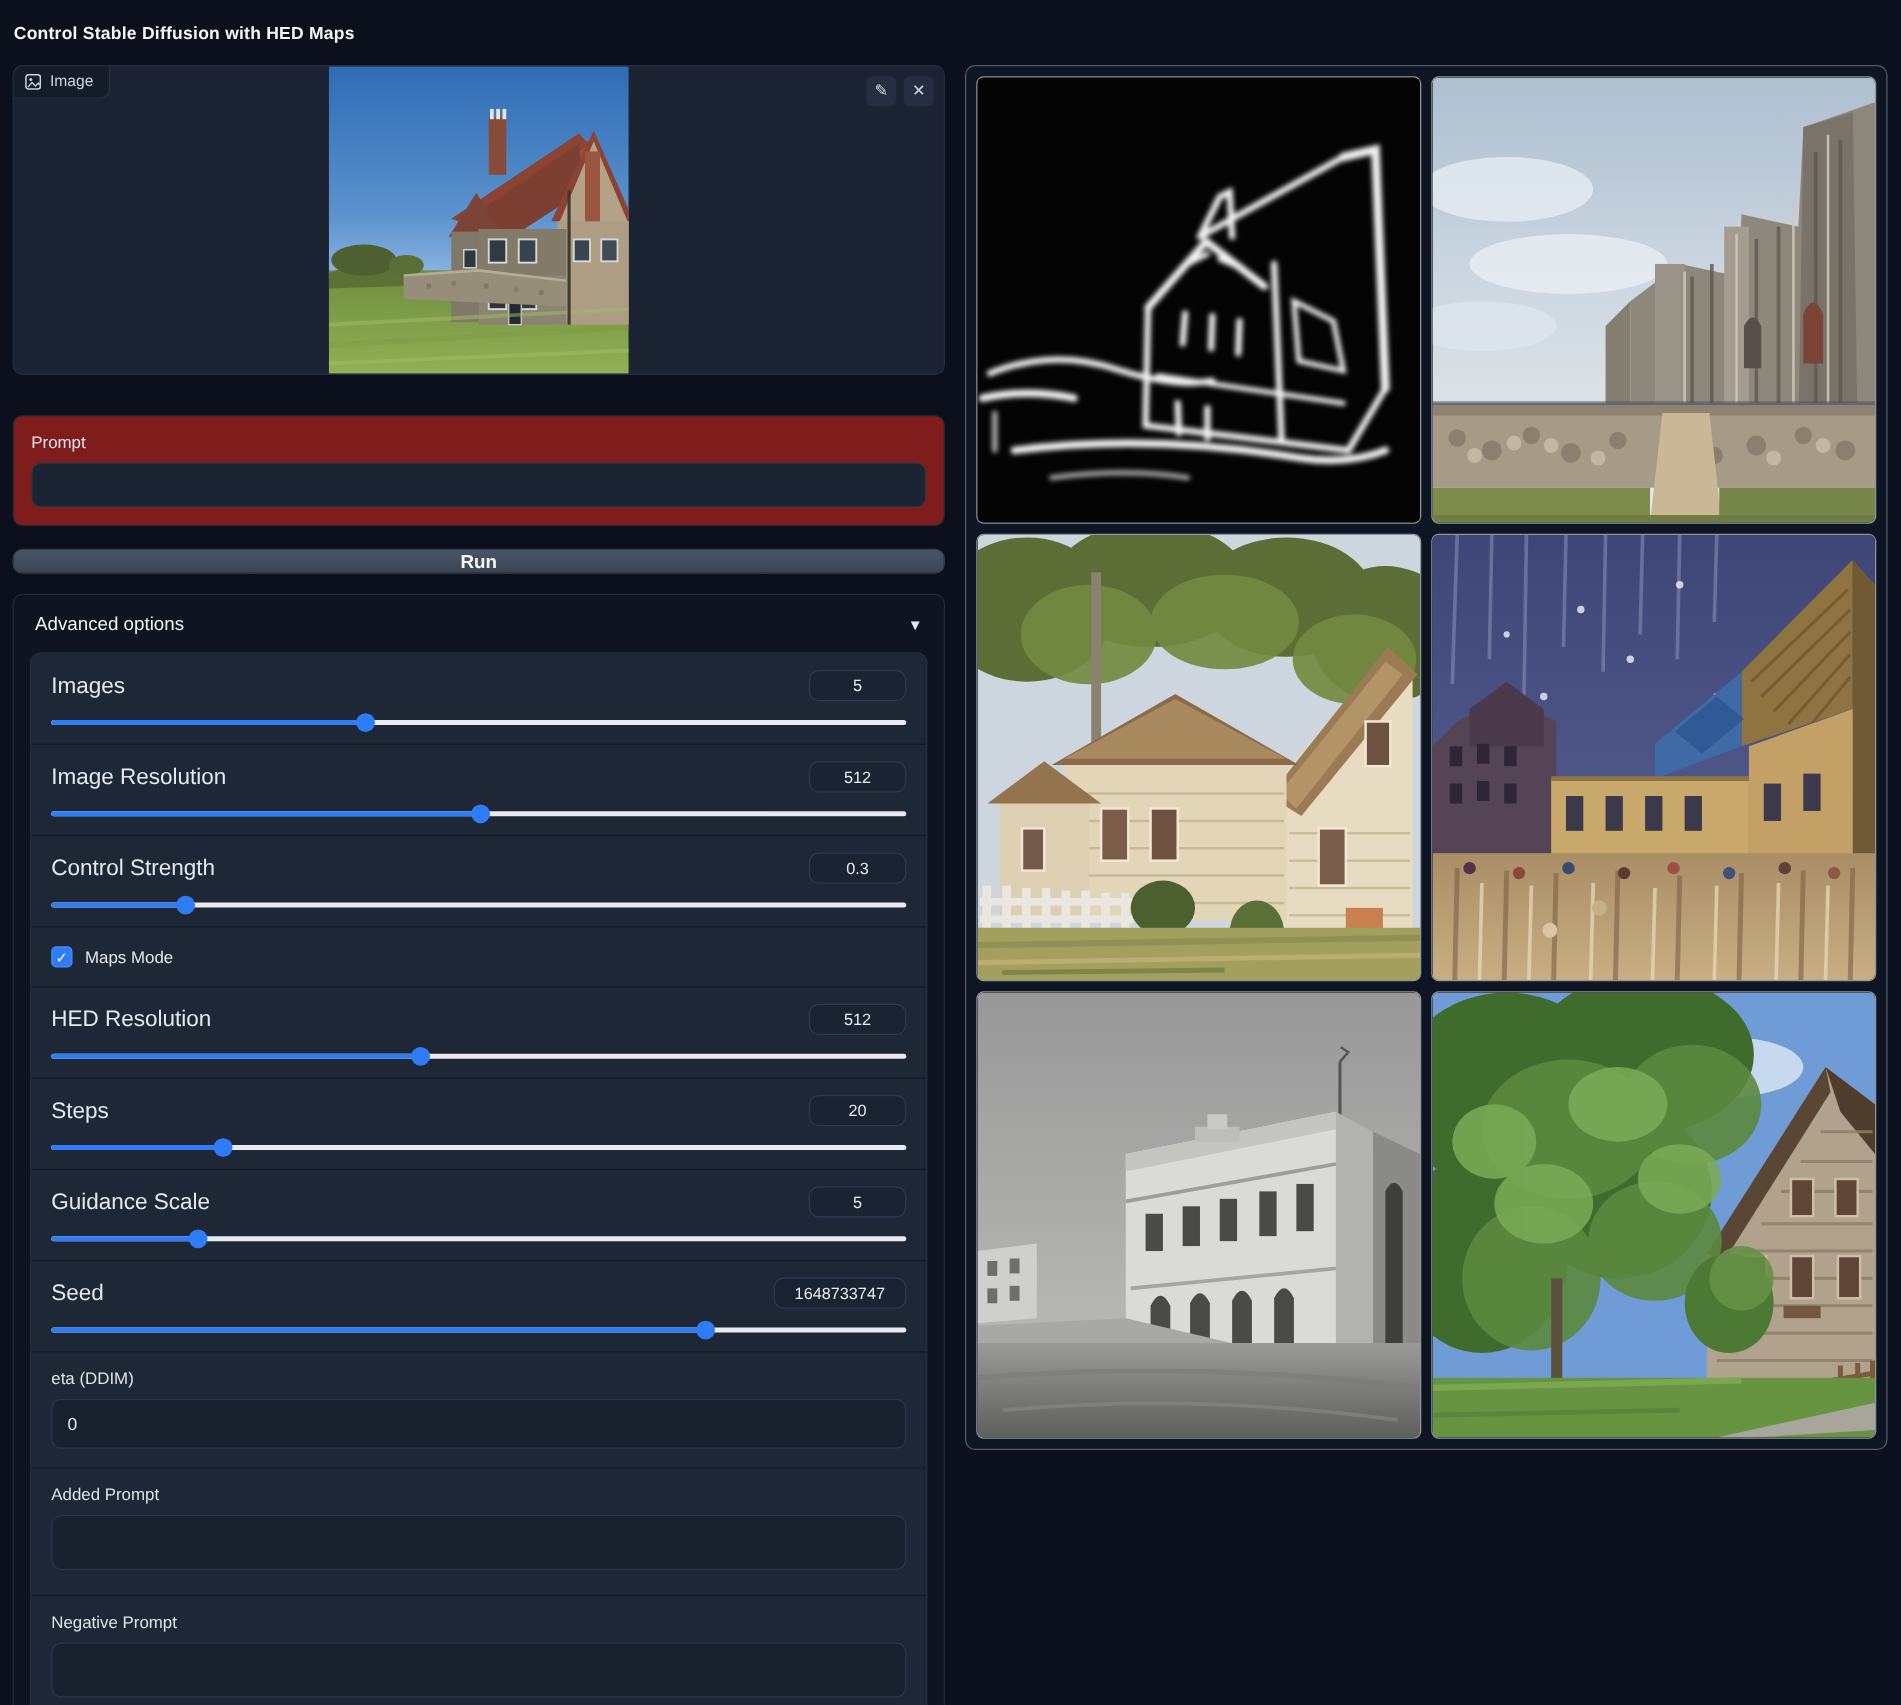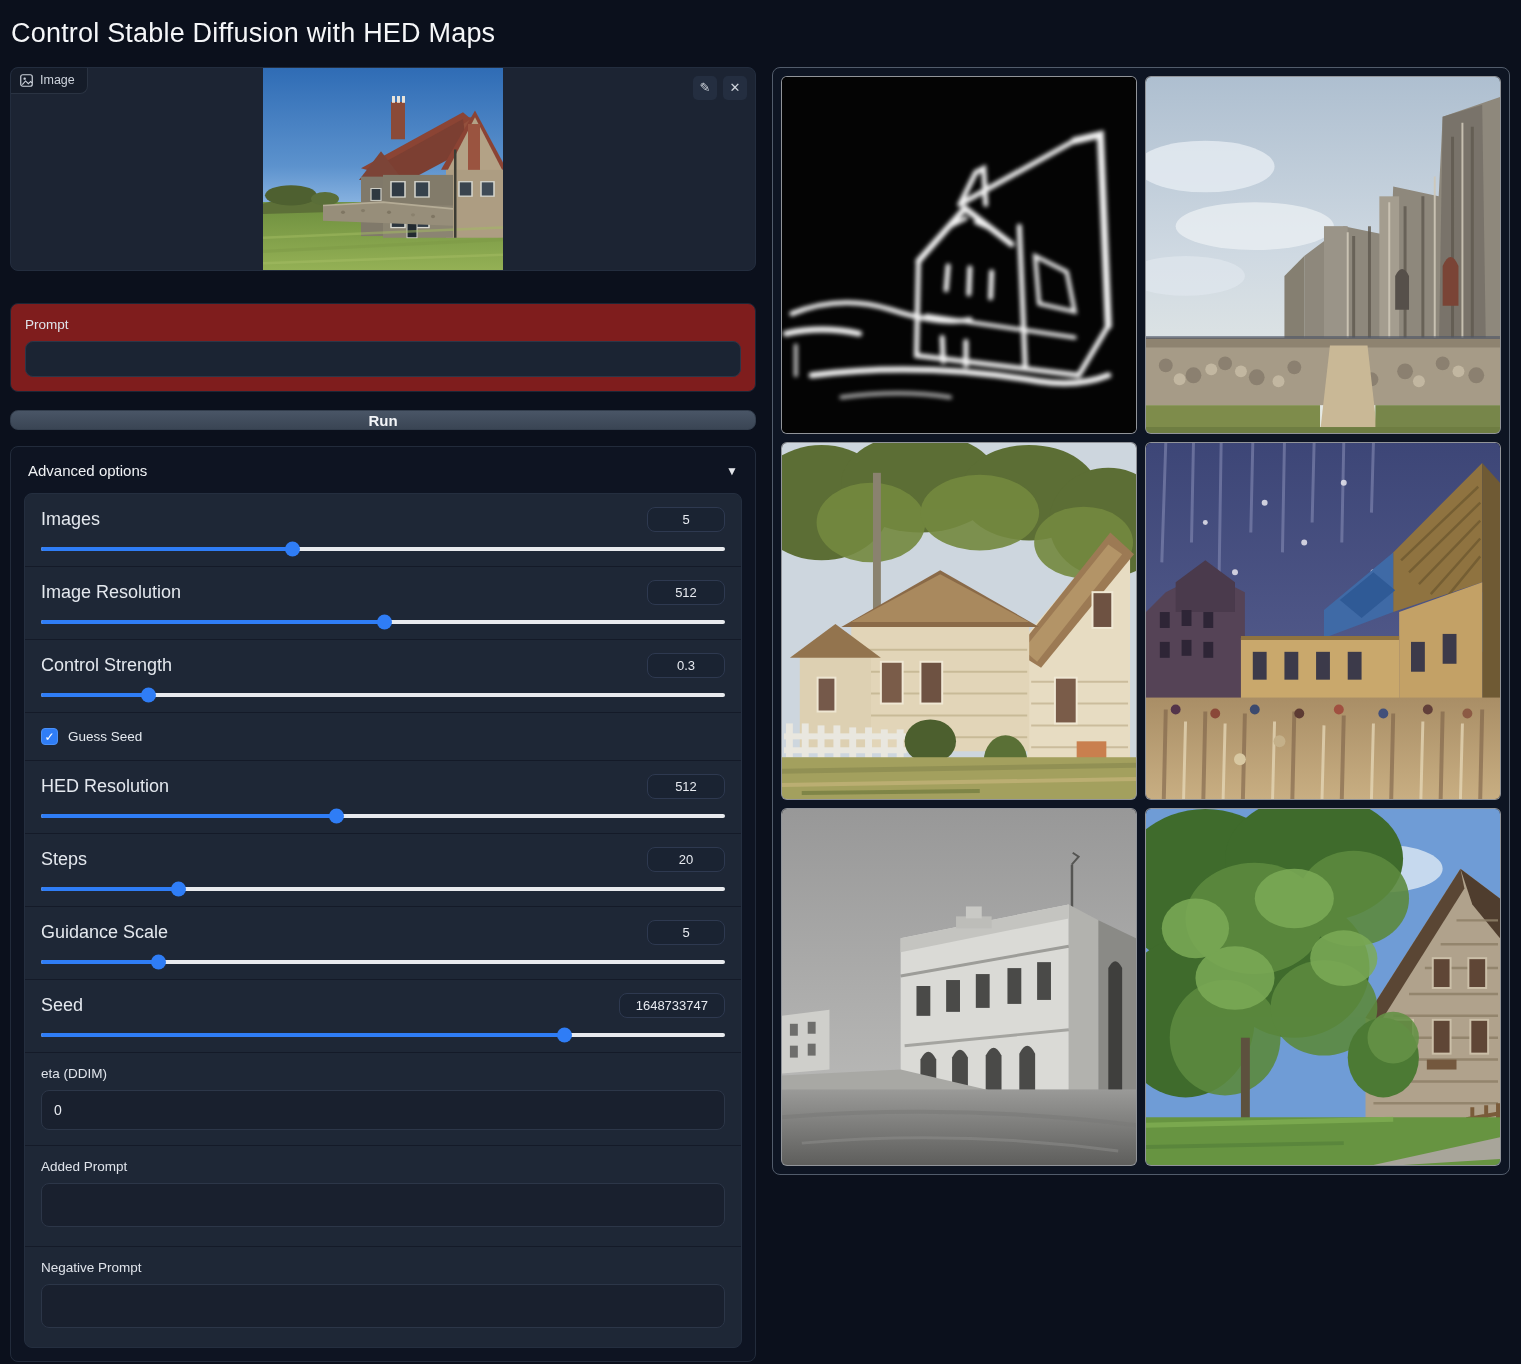--- a/index.html
+++ b/index.html
@@ -4,30 +4,30 @@
 <style>
   * { box-sizing: border-box; margin: 0; padding: 0; }
   html,body { width: 1521px; height: 1364px; overflow: hidden; }
   body {
     background: #0b101c;
     font-family: "Liberation Sans", sans-serif;
     color: #e7eaf0;
   }
   .page { padding: 10px 11px 0 10px; }
   h1.title {
-    font-size: 27px; font-weight: normal; color: #f5f6f8;
+    font-size: 14px; font-weight: bold; color: #f5f6f8;
     margin: 8px 0 18px 1px; letter-spacing: 0.2px;
   }
   .cols { display: flex; gap: 16px; align-items: flex-start; }
   .left { width: 746px; flex: none; }
   .right { width: 738px; flex: none; }
 
   
   .image-block {
-    position: relative; height: 204px; border-radius: 8px;
+    position: relative; height: 248px; border-radius: 8px;
     background: #1c2433; border: 1px solid #232d3e; overflow: hidden;
   }
   .img-badge {
     position: absolute; top: 0; left: 0; z-index: 3;
     display: flex; align-items: center; gap: 7px;
     background: #151c29; border-right: 1px solid #2a3342; border-bottom: 1px solid #2a3342;
     border-bottom-right-radius: 8px; border-top-left-radius: 8px;
     padding: 5px 12px 6px 9px; font-size: 12.5px; color: #cdd3dc;
   }
   .img-badge svg { display: block; }
@@ -249,21 +249,21 @@
               <div class="fill" style="width: 15.7%;">
                   <div class="handle"></div>
                 </div>
             </div>
           </div>
 
           <div class="row check-row">
             <span class="checkbox">
                 <span class="check">✓</span>
               </span>
-            <span class="clabel">Guess Seed</span>
+            <span class="clabel">Maps Mode</span>
           </div>
 
           <div class="row">
             <div class="srow-top">
               <span class="slabel">HED Resolution</span>
               <div class="numbox">512</div>
             </div>
             <div class="track">
               <div class="fill" style="width: 43.1%;">
                   <div class="handle"></div>

